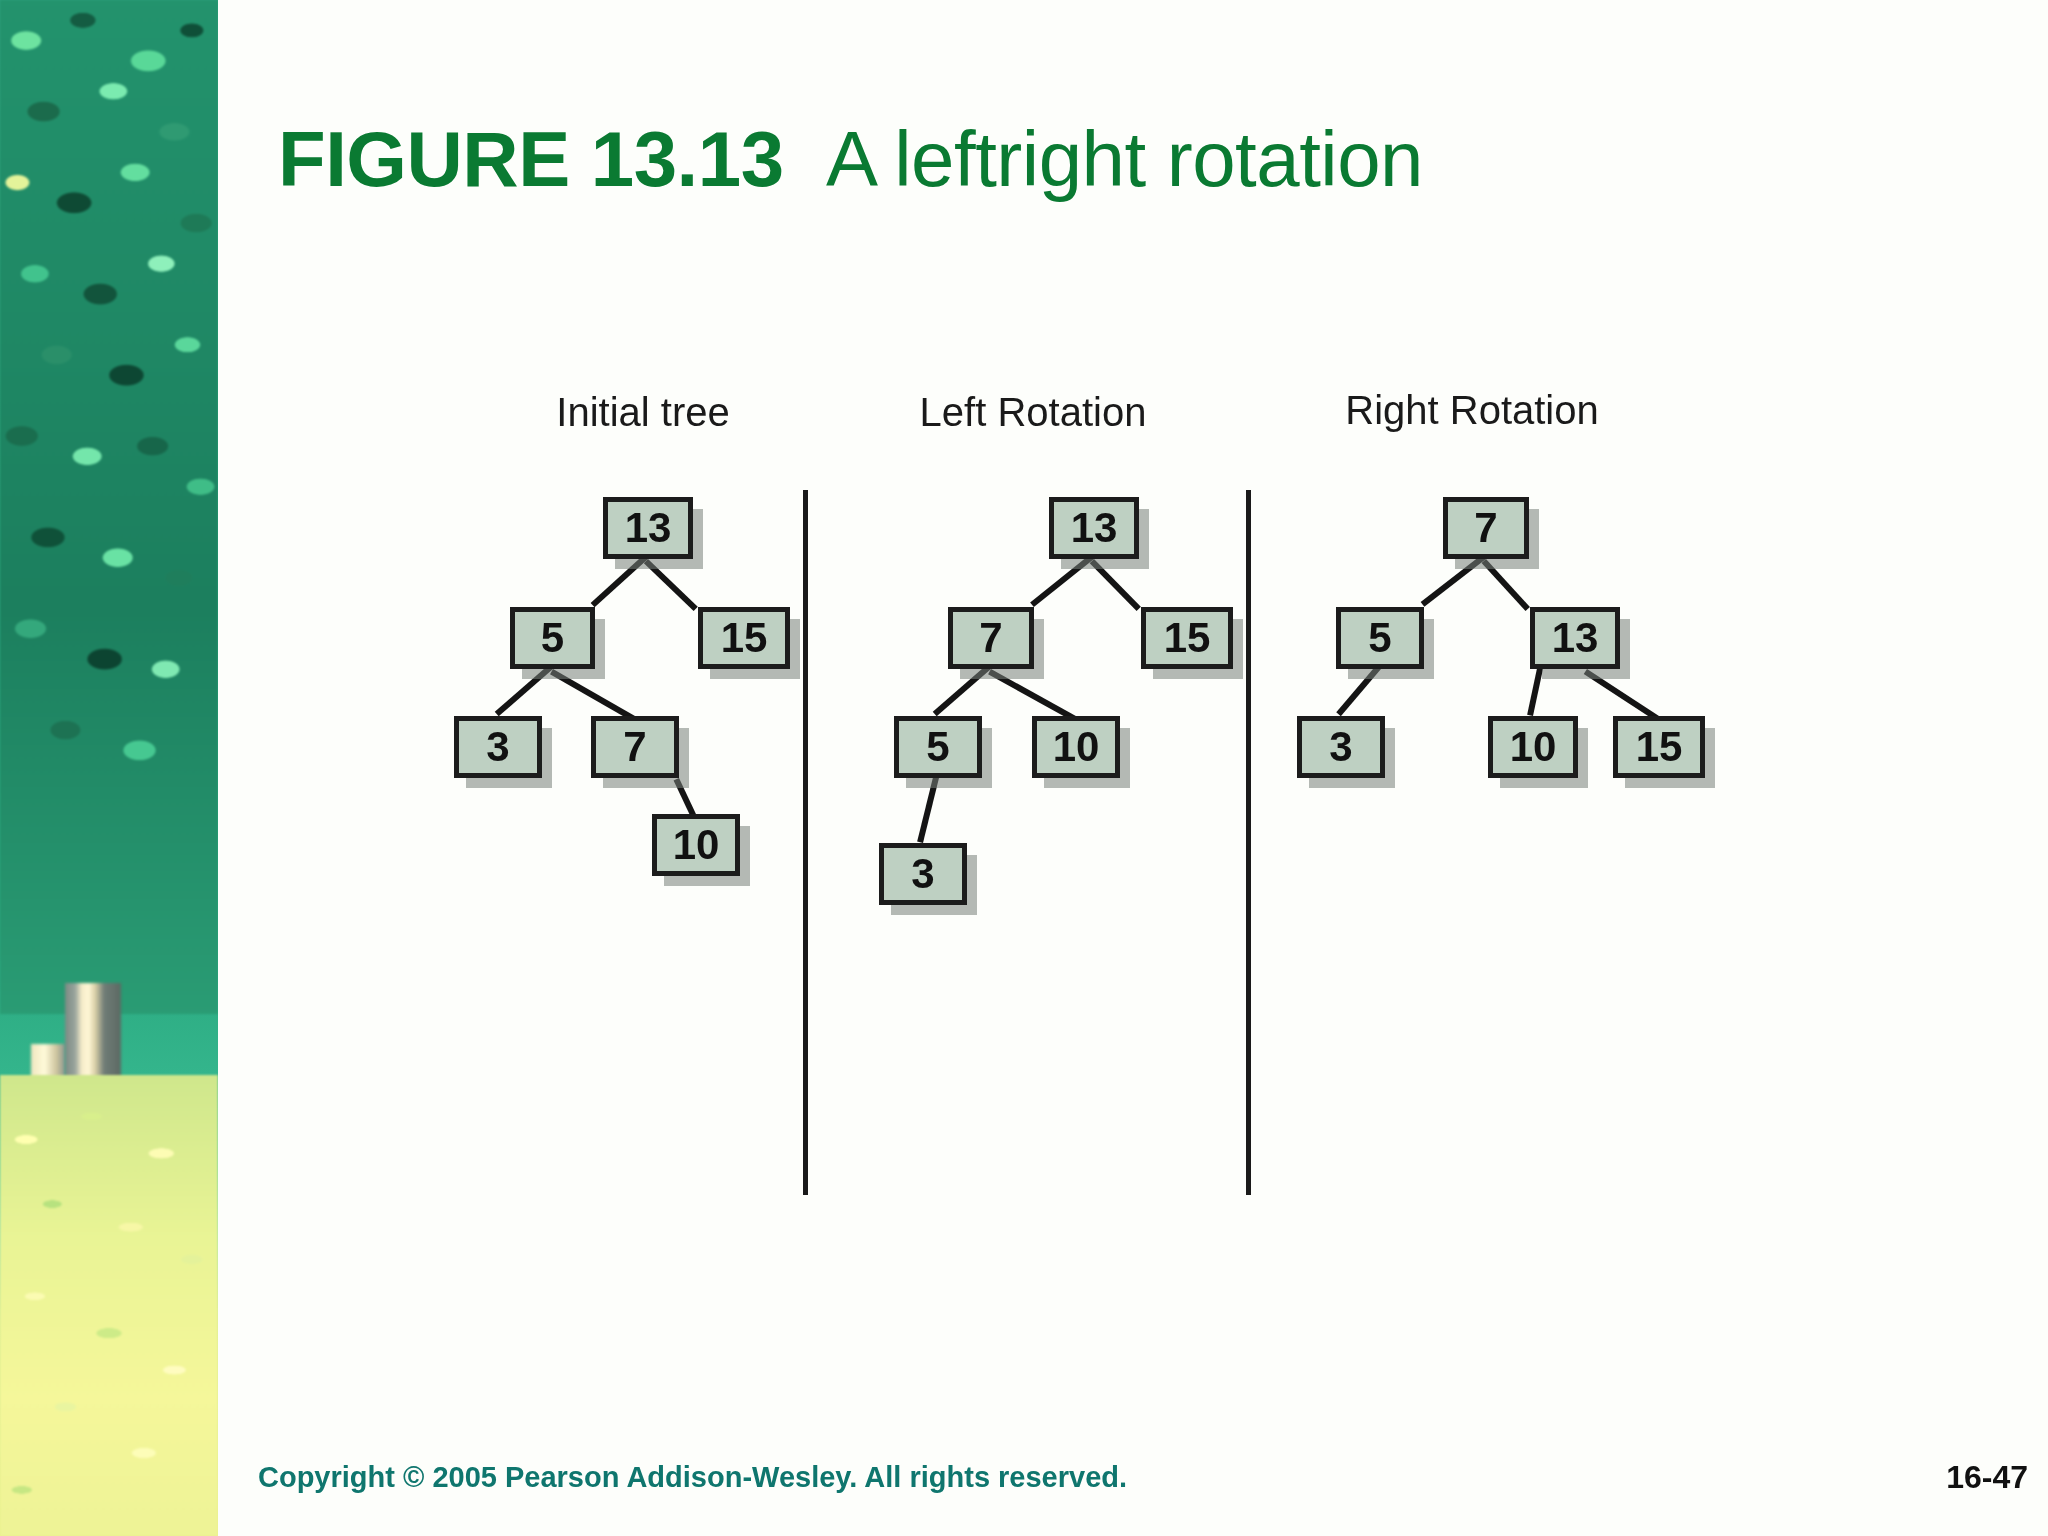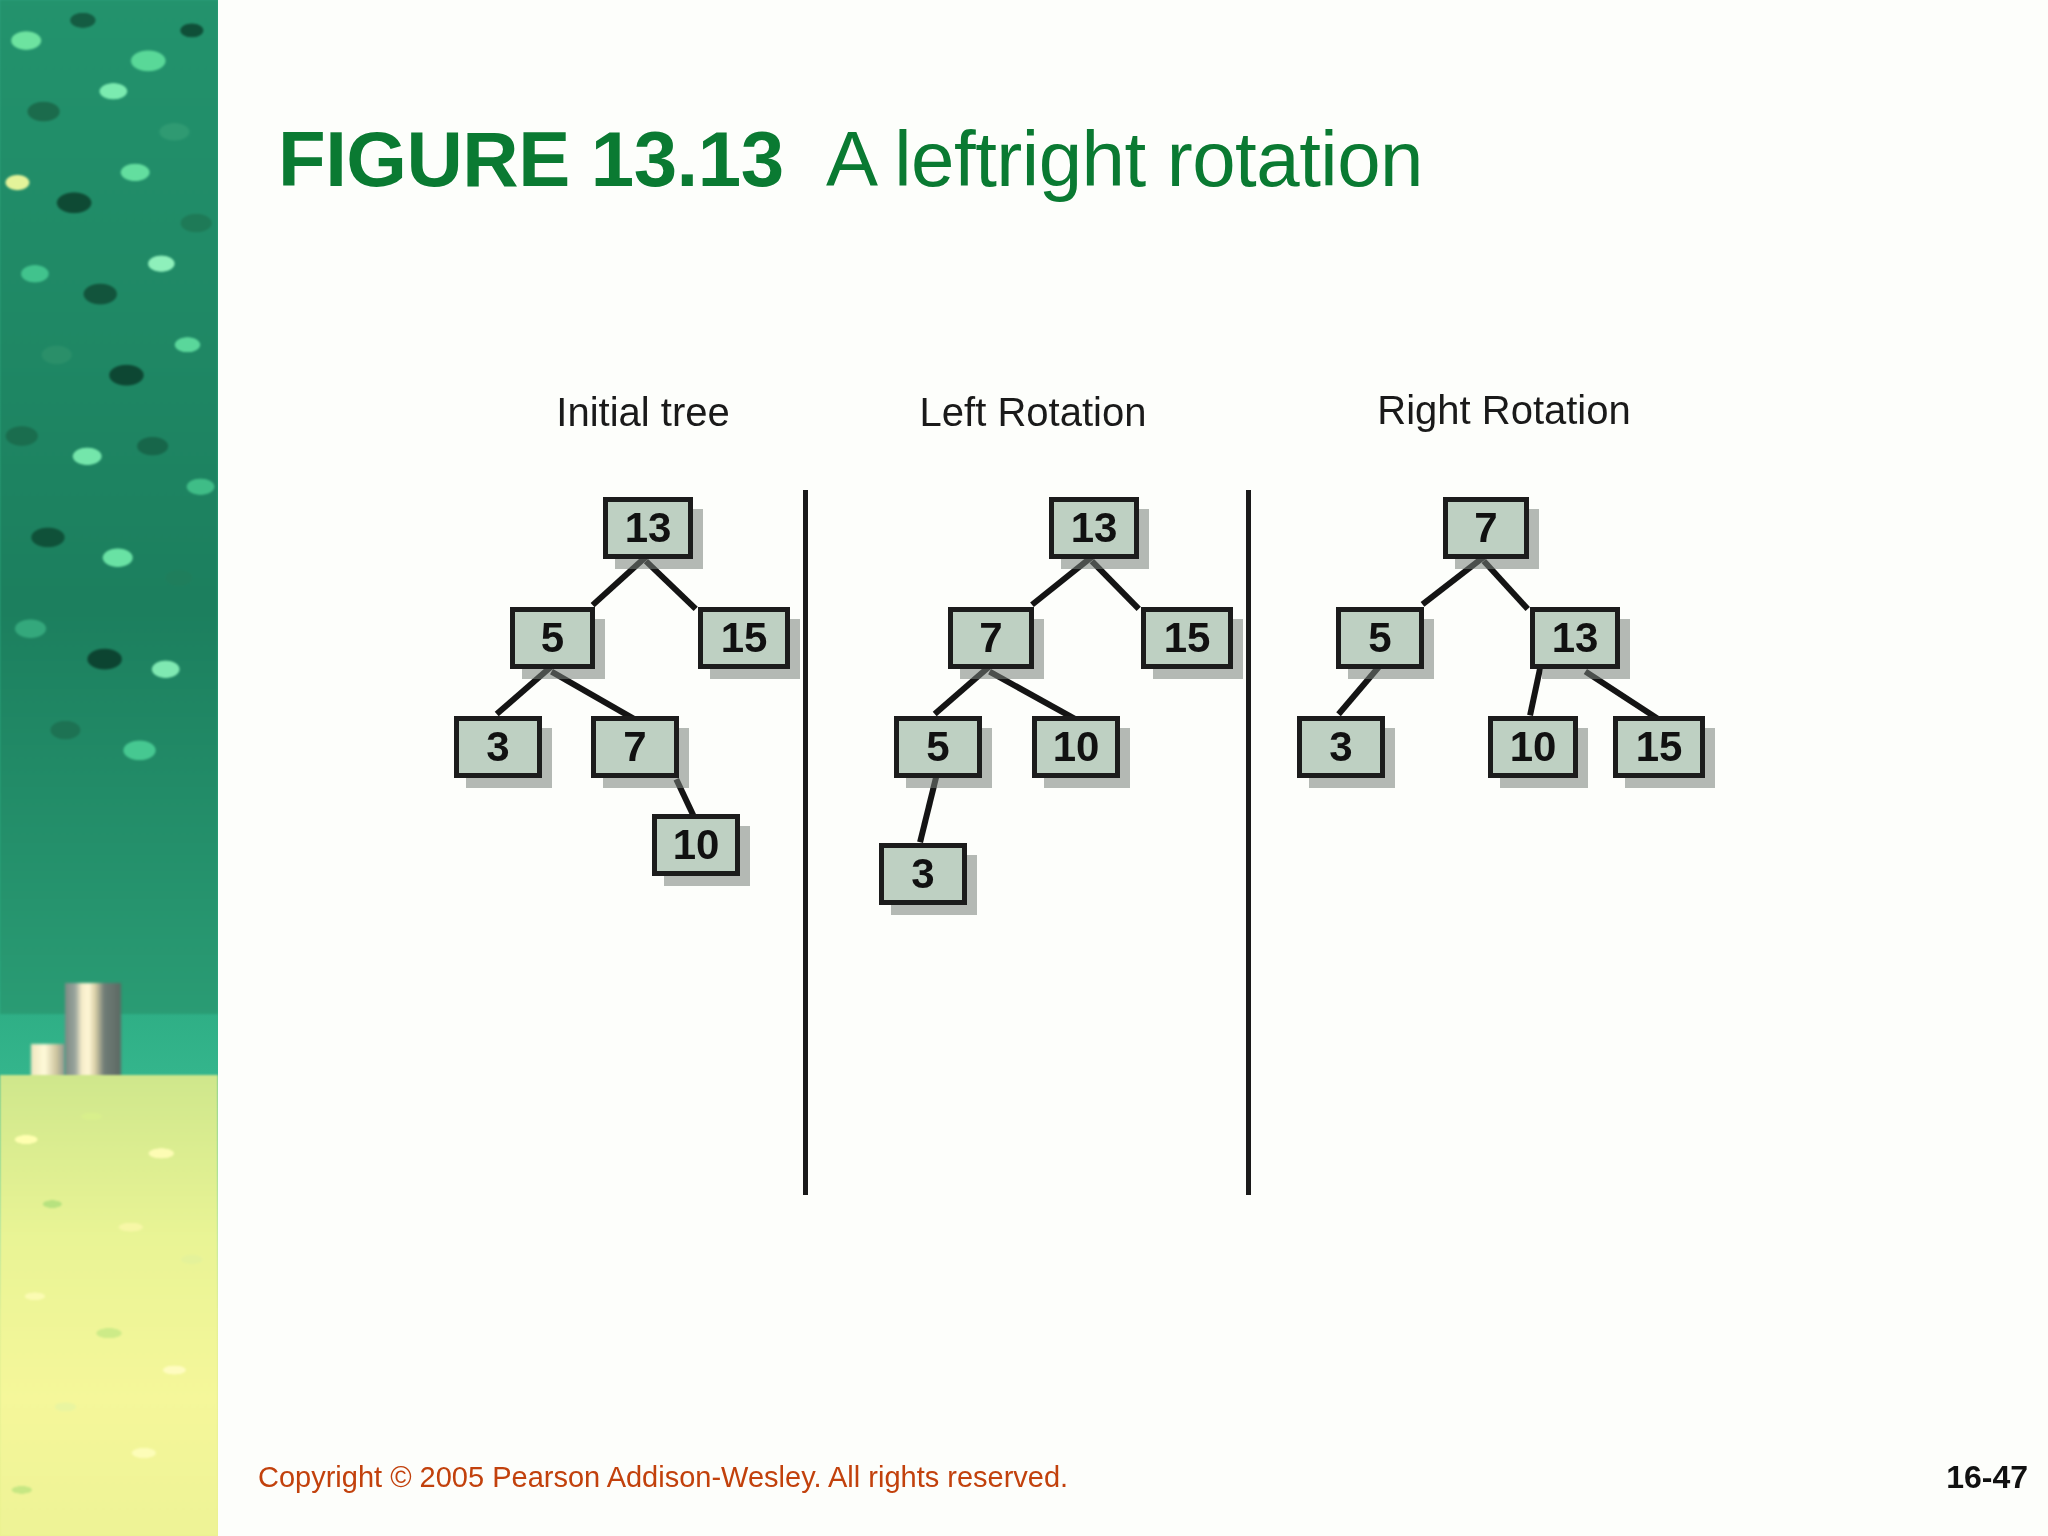--- a/index.html
+++ b/index.html
@@ -163,22 +163,22 @@
     transform-origin: 0 0;
     z-index: 1;
   }
 
   
   .footer-copy {
     position: absolute;
     left: 258px;
     bottom: 42px;
     font-size: 29px;
-    font-weight: normal;
-    color: #c2410c;
+    font-weight: bold;
+    color: #0f766e;
     white-space: nowrap;
   }
   .footer-page {
     position: absolute;
     right: 20px;
     bottom: 40px;
     font-size: 32px;
     font-weight: bold;
     color: #111111;
   }
@@ -244,21 +244,21 @@
       </div>
       <div class="node" style="left: 676px; top: 716px; width: 88px; height: 62px;">
         <span>5</span>
       </div>
       <div class="node" style="left: 814px; top: 716px; width: 88px; height: 62px;">
         <span>10</span>
       </div>
       <div class="node" style="left: 661px; top: 843px; width: 88px; height: 62px;">
         <span>3</span>
       </div>
-      <div class="panel-title" style="left: 1254px; top: 388px; margin-left: 32px;">Right Rotation</div>
+      <div class="panel-title" style="left: 1254px; top: 388px;">Right Rotation</div>
       <div class="edge" style="left: 1268px; top: 559px; width: 78.4092px; transform: rotate(142.253deg);"></div>
       <div class="edge" style="left: 1268px; top: 559px; width: 65.1153px; transform: rotate(47.4896deg);"></div>
       <div class="edge" style="left: 1163px; top: 669px; width: 61.7171px; transform: rotate(130.4deg);"></div>
       <div class="edge" style="left: 1325px; top: 669px; width: 48.0521px; transform: rotate(102.011deg);"></div>
       <div class="edge" style="left: 1369px; top: 669px; width: 85.9826px; transform: rotate(33.1356deg);"></div>
       <div class="node" style="left: 1225px; top: 497px; width: 86px; height: 62px;">
         <span>7</span>
       </div>
       <div class="node" style="left: 1118px; top: 607px; width: 88px; height: 62px;">
         <span>5</span>

